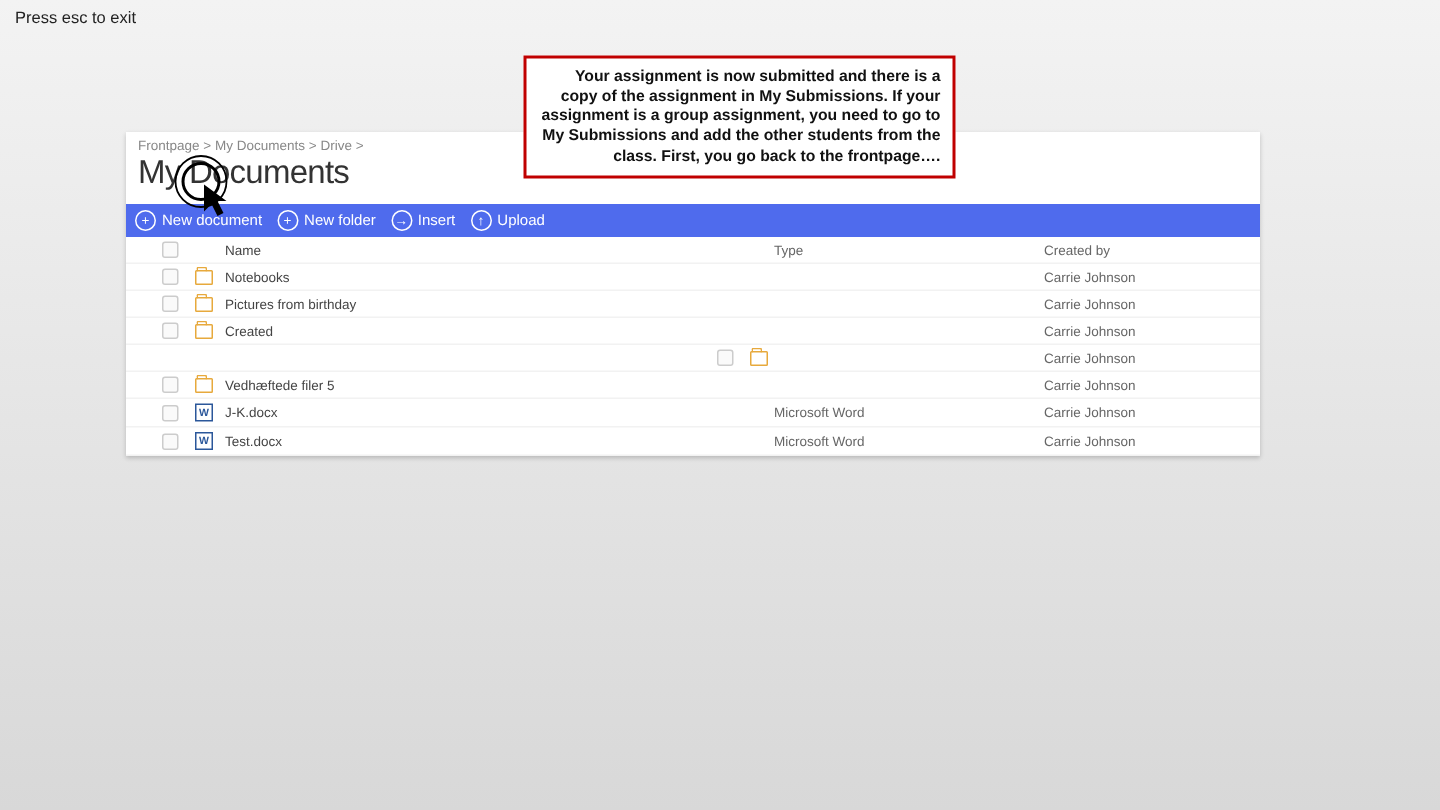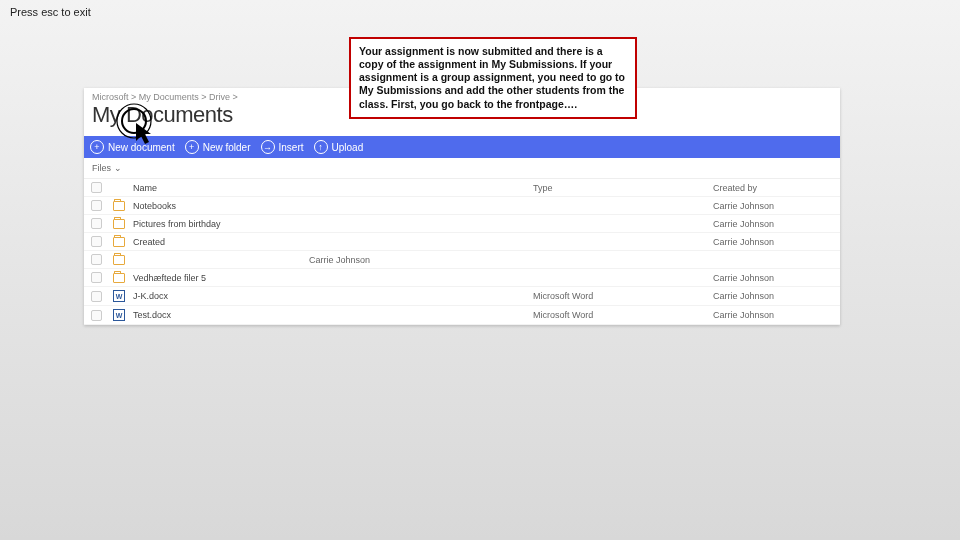--- a/index.html
+++ b/index.html
@@ -48,23 +48,24 @@
     font-size: 9px; line-height: 1;
   }
   .filter-row {
     font-size: 9px; color: #666;
     padding: 5px 8px;
     border-bottom: 1px solid #eee;
     display: flex; align-items: center; gap: 3px;
   }
   .header-row, .file-row {
     display: flex; align-items: center;
-    padding: 3px 7px;
+    padding: 3px 24px;
     border-bottom: 1px solid #f2f2f2;
     font-size: 9px;
+    justify-content: flex-end;
   }
   .header-row { color: #666; }
   .col-check { width: 22px; display: flex; align-items: center; }
   .col-icon { width: 16px; display: flex; align-items: center; }
   .col-name { flex: 1; color: #444; padding-left: 4px; }
   .col-type { width: 180px; color: #666; }
   .col-created { width: 120px; color: #666; }
   .chk {
     width: 11px; height: 11px; border: 1px solid #ccc; border-radius: 2px;
     background: #fafafa;
@@ -76,38 +77,38 @@
     font-size: 7px; font-weight: 700; display:flex; align-items:center; justify-content:center;
   }
   .callout {
     position: absolute;
     left: 349px; top: 37px;
     width: 288px;
     border: 2px solid #c00000;
     background: #fff;
     padding: 6px 8px;
     font-size: 10.5px; font-weight: 600; color: #111;
-    text-align: left;
+    text-align: right;
     line-height: 1.25;
   }
   .cursor-overlay {
     position: absolute; left: 116px; top: 103px;
     pointer-events: none;
   }
   .cursor-overlay svg { display:block; }
 </style>
 </head>
 <body>
 
 <div class="esc-hint">Press esc to exit</div>
 
 <div class="panel">
 
   <div class="breadcrumb">
-    <span>Microsoft</span><span> &gt; </span><span>My Documents</span><span> &gt; </span><span>Drive</span><span> &gt; </span>
+    <span>Frontpage</span><span> &gt; </span><span>My Documents</span><span> &gt; </span><span>Drive</span><span> &gt; </span>
   </div>
 
   <div class="page-title">My Documents</div>
 
   <div class="toolbar">
     <div class="tool-btn">
       <span class="circ-icon">+</span>
       <span>New document</span>
     </div>
     <div class="tool-btn">
@@ -117,24 +118,20 @@
     <div class="tool-btn">
       <span class="circ-icon">→</span>
       <span>Insert</span>
     </div>
     <div class="tool-btn">
       <span class="circ-icon">↑</span>
       <span>Upload</span>
     </div>
   </div>
 
-  <div class="filter-row">
-    <span>Files</span>
-    <span>⌄</span>
-  </div>
 
   <div class="header-row">
     <div class="col-check">
         <div class="chk"></div>
       </div>
     <div class="col-icon"></div>
     <div class="col-name">Name</div>
     <div class="col-type">Type</div>
     <div class="col-created">Created by</div>
   </div>

